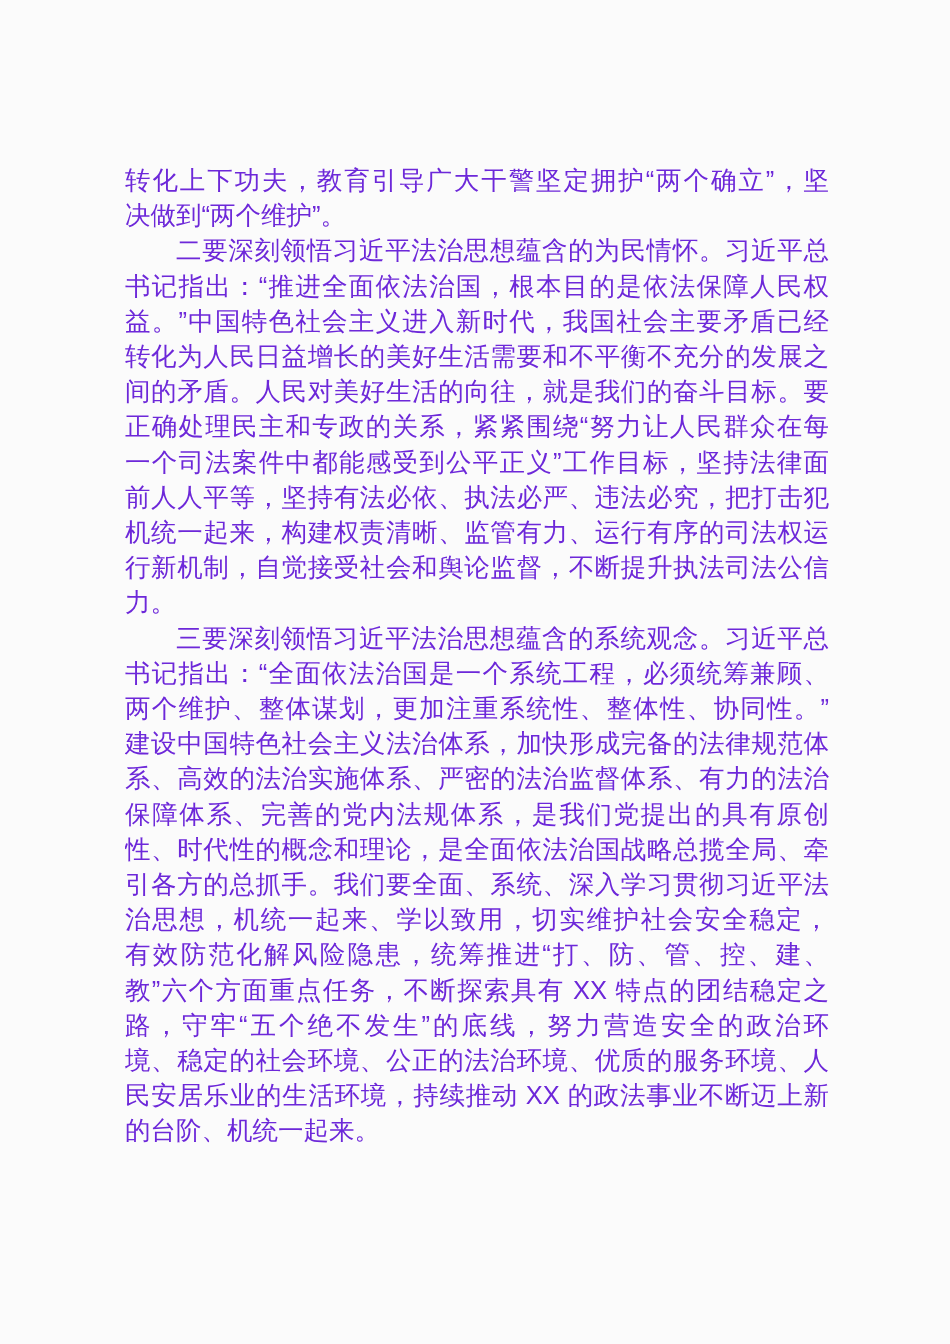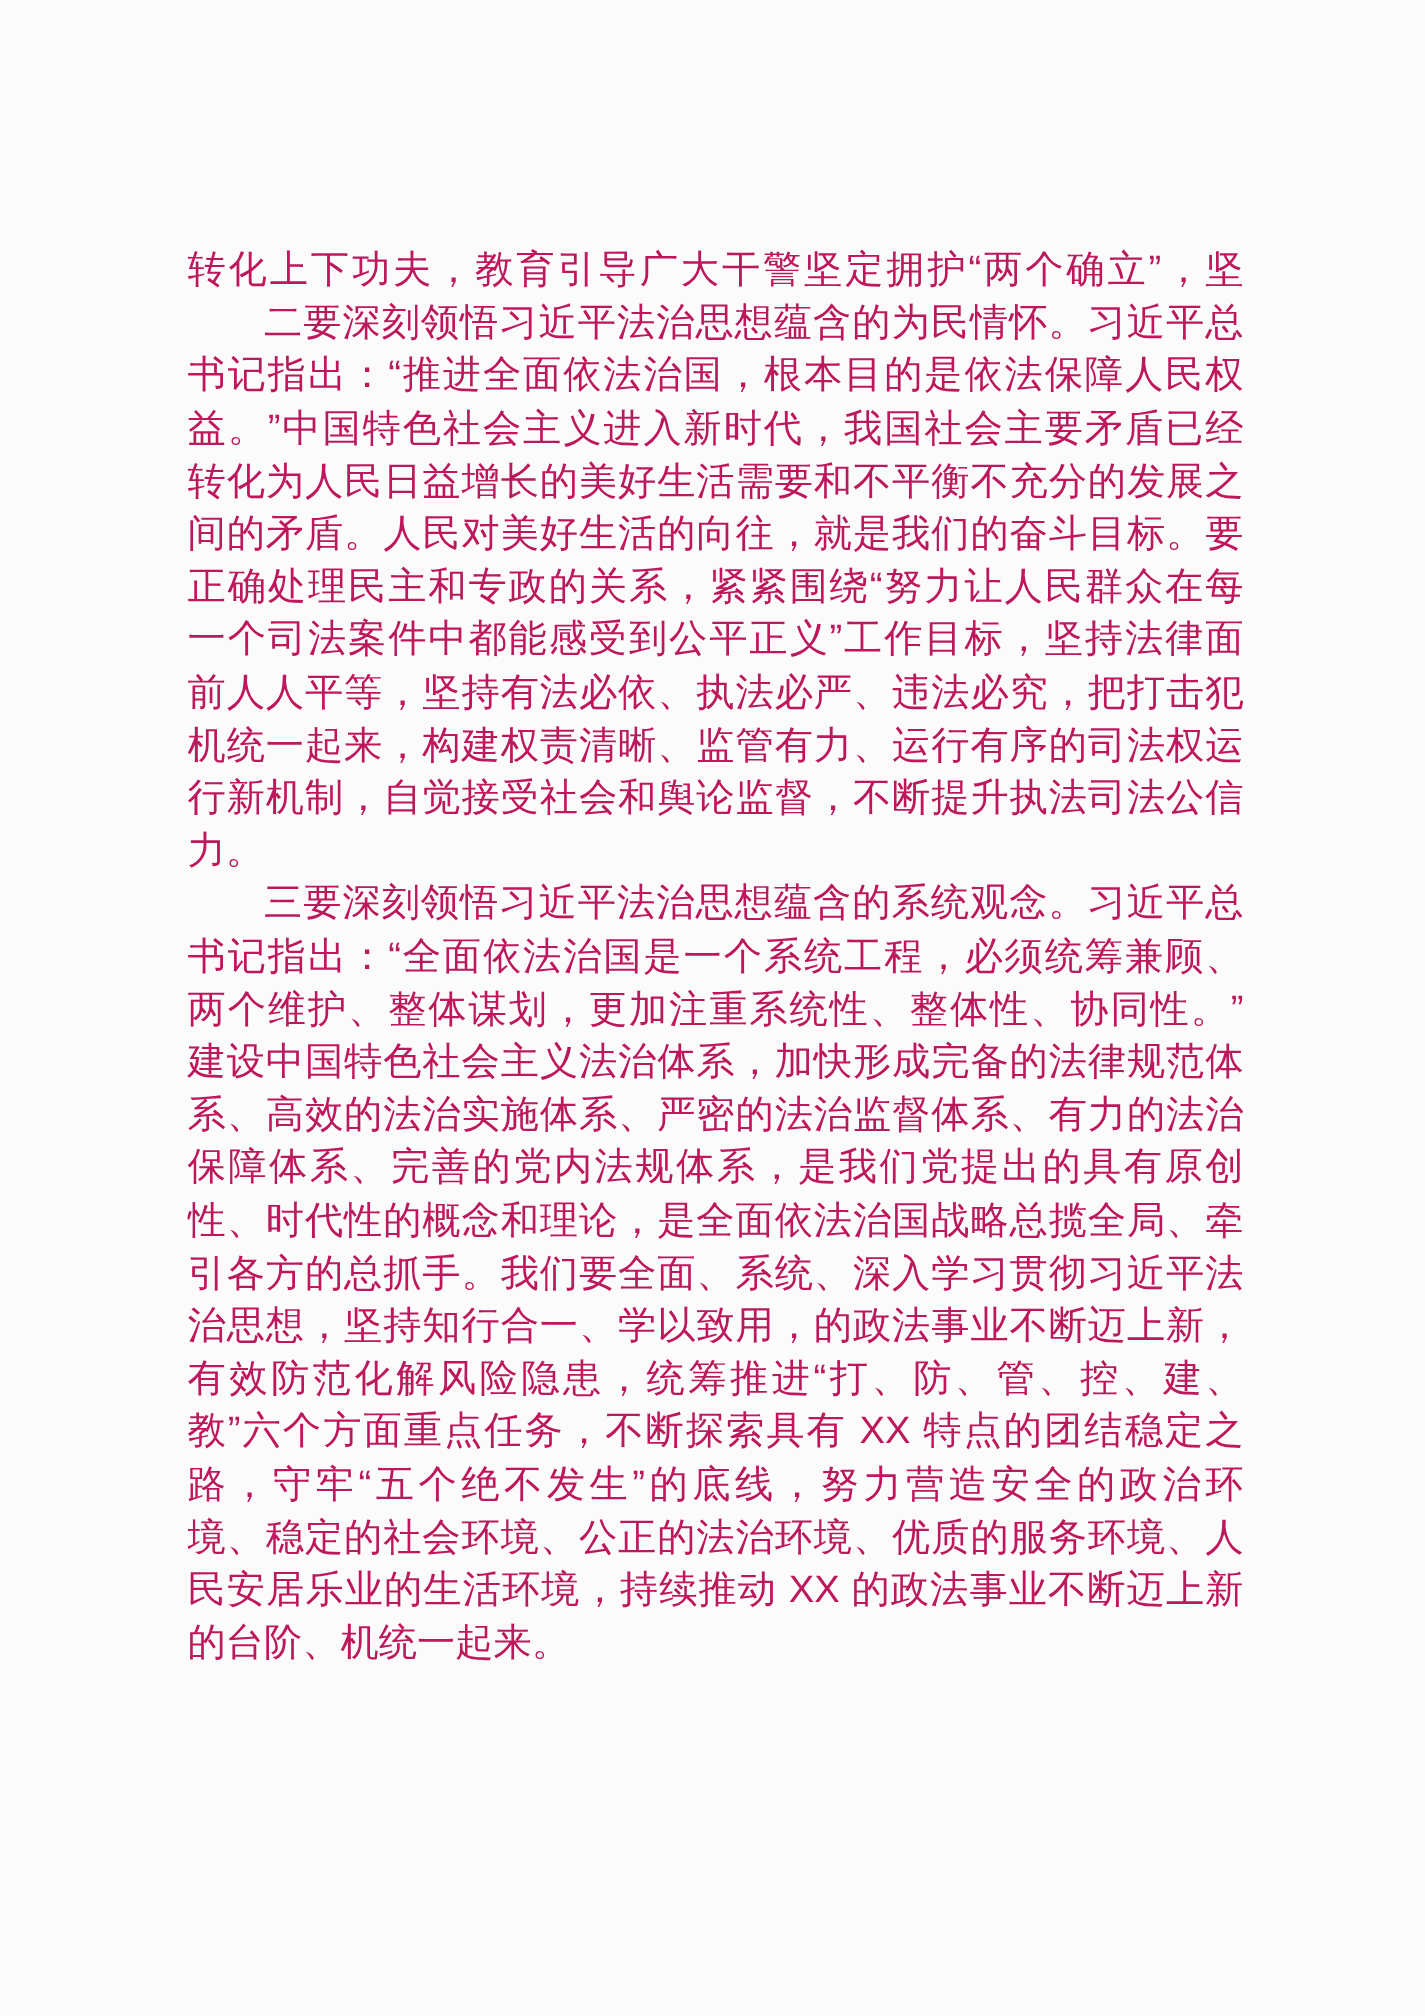--- a/index.html
+++ b/index.html
@@ -33,42 +33,43 @@
     text-align-last: justify;
   }
   .line.indent {
     padding-left: 2em;
   }
 </style>
 </head>
 <body>
 
 <div class="page" style="background: rgb(251, 251, 251);">
-  <div class="text-block" style="color: #be185d;">
+  <div class="text-block" style="color: #6d28d9;">
       <div class="line fill">转化上下功夫，教育引导广大干警坚定拥护“两个确立”，坚</div>
+      <div class="line">决做到“两个维护”。</div>
       <div class="line fill indent">二要深刻领悟习近平法治思想蕴含的为民情怀。习近平总</div>
       <div class="line fill">书记指出：“推进全面依法治国，根本目的是依法保障人民权</div>
       <div class="line fill">益。”中国特色社会主义进入新时代，我国社会主要矛盾已经</div>
       <div class="line fill">转化为人民日益增长的美好生活需要和不平衡不充分的发展之</div>
       <div class="line fill">间的矛盾。人民对美好生活的向往，就是我们的奋斗目标。要</div>
       <div class="line fill">正确处理民主和专政的关系，紧紧围绕“努力让人民群众在每</div>
       <div class="line fill">一个司法案件中都能感受到公平正义”工作目标，坚持法律面</div>
       <div class="line fill">前人人平等，坚持有法必依、执法必严、违法必究，把打击犯</div>
       <div class="line fill">机统一起来，构建权责清晰、监管有力、运行有序的司法权运</div>
       <div class="line fill">行新机制，自觉接受社会和舆论监督，不断提升执法司法公信</div>
       <div class="line">力。</div>
       <div class="line fill indent">三要深刻领悟习近平法治思想蕴含的系统观念。习近平总</div>
       <div class="line fill">书记指出：“全面依法治国是一个系统工程，必须统筹兼顾、</div>
       <div class="line fill">两个维护、整体谋划，更加注重系统性、整体性、协同性。”</div>
       <div class="line fill">建设中国特色社会主义法治体系，加快形成完备的法律规范体</div>
       <div class="line fill">系、高效的法治实施体系、严密的法治监督体系、有力的法治</div>
       <div class="line fill">保障体系、完善的党内法规体系，是我们党提出的具有原创</div>
       <div class="line fill">性、时代性的概念和理论，是全面依法治国战略总揽全局、牵</div>
       <div class="line fill">引各方的总抓手。我们要全面、系统、深入学习贯彻习近平法</div>
-      <div class="line fill">治思想，坚持知行合一、学以致用，的政法事业不断迈上新，</div>
+      <div class="line fill">治思想，机统一起来、学以致用，切实维护社会安全稳定，</div>
       <div class="line fill">有效防范化解风险隐患，统筹推进“打、防、管、控、建、</div>
       <div class="line fill">教”六个方面重点任务，不断探索具有 XX 特点的团结稳定之</div>
       <div class="line fill">路，守牢“五个绝不发生”的底线，努力营造安全的政治环</div>
       <div class="line fill">境、稳定的社会环境、公正的法治环境、优质的服务环境、人</div>
       <div class="line fill">民安居乐业的生活环境，持续推动 XX 的政法事业不断迈上新</div>
       <div class="line">的台阶、机统一起来。</div>
     </div>
 </div>
 
 </body></html>

